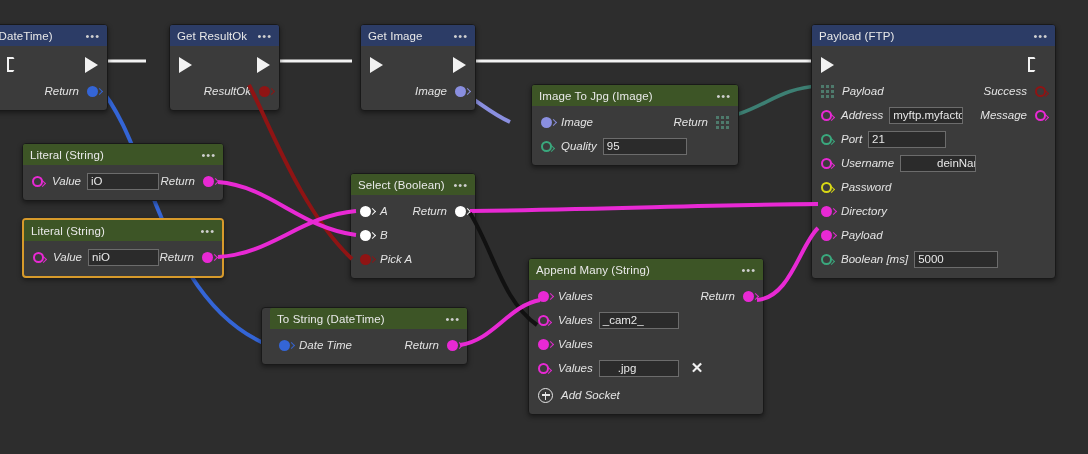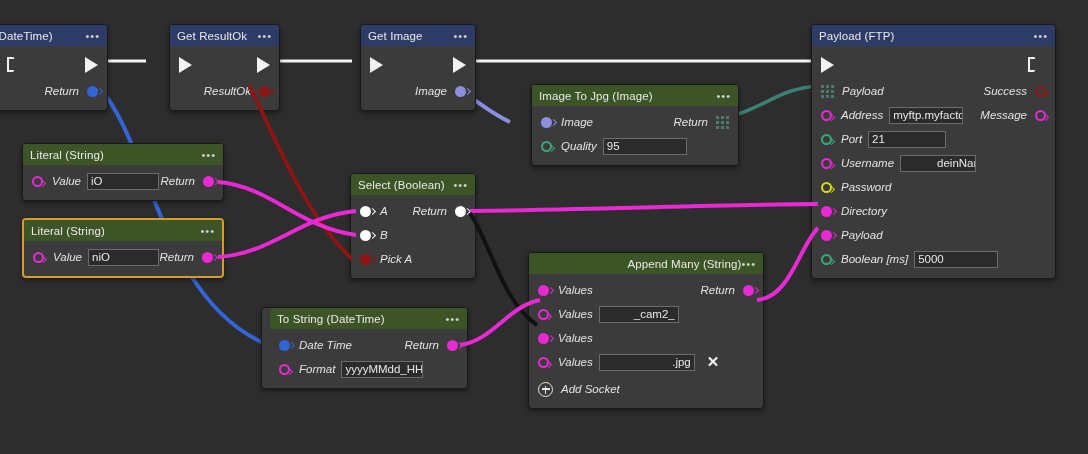--- a/index.html
+++ b/index.html
@@ -299,29 +299,24 @@
     <span class="title">To String (DateTime)</span>
     <span class="dots">•••</span>
   </div>
   <div class="body">
     <div class="row">
       <span class="port p-fill c-blu left"></span>
       <span class="lbl">Date Time</span>
       <span class="lbl r">Return</span>
       <span class="port p-fill c-mag right"></span>
     </div>
-    <div class="row">
-      <span class="port p-ring c-mag left"></span>
-      <span class="lbl">Format</span>
-      <span class="field" style="width:82px;">yyyyMMdd_HH</span>
-    </div>
-  </div>
-</div>
-
-<div class="node" style="left:528px; top:252px; width:236px;text-align:right;">
+  </div>
+</div>
+
+<div class="node" style="left:528px; top:258px; width:236px;">
   <div class="hdr hdr-green">
     <span class="title">Append Many (String)</span>
     <span class="dots">•••</span>
   </div>
   <div class="body">
     <div class="row">
       <span class="port p-fill c-mag left"></span>
       <span class="lbl">Values</span>
       <span class="lbl r">Return</span>
       <span class="port p-fill c-mag right"></span>
@@ -331,21 +326,21 @@
       <span class="lbl">Values</span>
       <span class="field" style="width:80px;">_cam2_</span>
     </div>
     <div class="row">
       <span class="port p-fill c-mag left"></span>
       <span class="lbl">Values</span>
     </div>
     <div class="row">
       <span class="port p-ring c-mag left"></span>
       <span class="lbl">Values</span>
-      <span class="field" style="width:96px;padding-left:18px;">.jpg</span>
+      <span class="field" style="width:80px;padding-left:18px;">.jpg</span>
       <span class="xbtn">✕</span>
     </div>
     <div class="addsock">
       <span class="plus"></span>
       <span class="lbl">Add Socket</span>
     </div>
   </div>
 </div>
 
 <svg id="wires-front">

